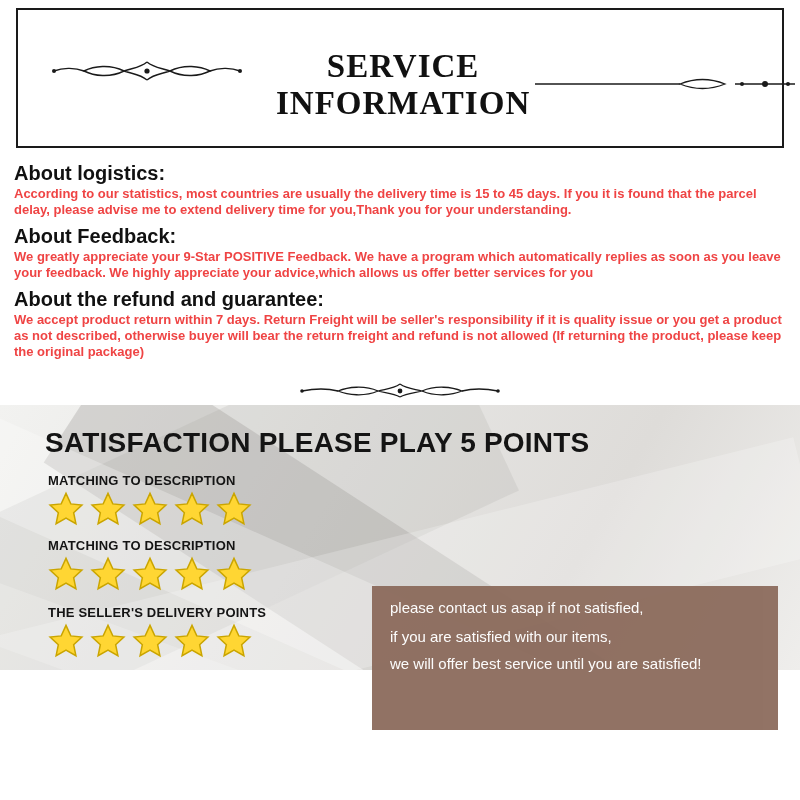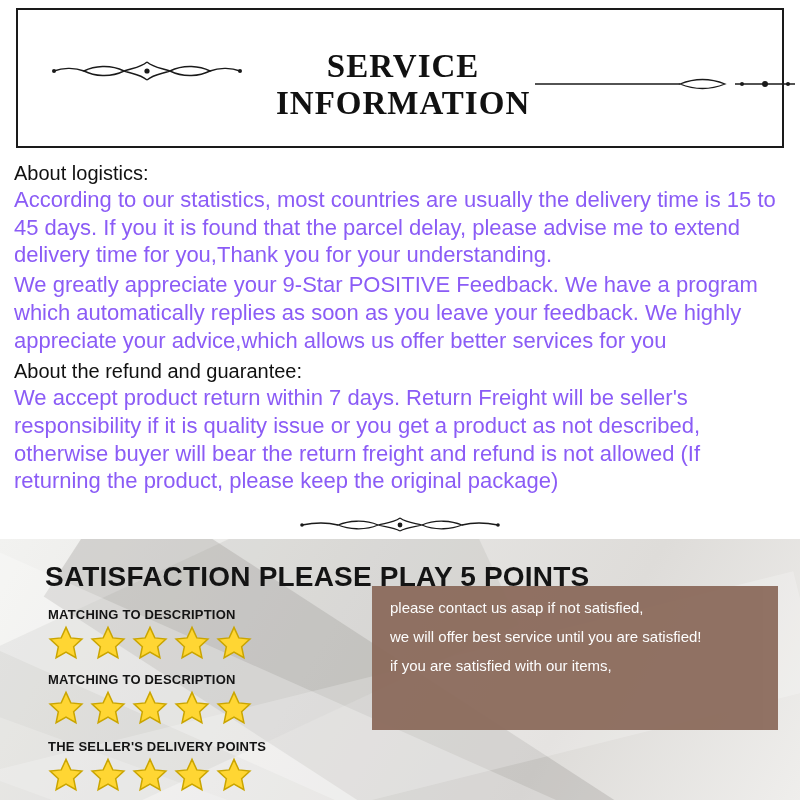--- a/index.html
+++ b/index.html
@@ -58,30 +58,30 @@
     justify-content: center;
   }
 
   
   .content {
     padding: 8px 14px 0 14px;
   }
   .sec-head {
     font-family: "Liberation Sans", sans-serif;
     font-size: 20px;
-    font-weight: normal;
+    font-weight: bold;
     color: #111111;
     margin: 6px 0 1px 0;
     line-height: 1.15;
   }
   .sec-body {
     font-family: "Liberation Sans", sans-serif;
-    font-size: 22px;
-    font-weight: normal;
-    color: #8b5cf6;
+    font-size: 13px;
+    font-weight: bold;
+    color: #ef4444;
     line-height: 1.26;
     margin: 0 0 2px 0;
   }
 
   .orn-mid {
     margin: 18px 0 6px 0;
     display: flex;
     align-items: center;
     justify-content: center;
   }
@@ -203,20 +203,21 @@
         </svg>
       </div>
     </div>
   </div>
 
   <div class="content">
 
     <div class="sec-head">About logistics:</div>
     <div class="sec-body">According to our statistics, most countries are usually the delivery time is 15 to 45 days. If you it is found that the parcel delay, please advise me to extend delivery time for you,Thank you for your understanding.</div>
 
+    <div class="sec-head">About Feedback:</div>
     <div class="sec-body">We greatly appreciate your 9-Star POSITIVE Feedback. We have a program which automatically replies as soon as you leave your feedback. We highly appreciate your advice,which allows us offer better services for you</div>
 
     <div class="sec-head">About the refund and guarantee:</div>
     <div class="sec-body">We accept product return within 7 days. Return Freight will be seller's responsibility if it is quality issue or you get a product as not described, otherwise buyer will bear the return freight and refund is not allowed (If returning the product, please keep the original package)</div>
 
     <div class="orn-mid">
       <svg width="300" height="20" viewBox="0 0 300 20" aria-hidden="true">
         <g stroke="#1a1a1a" stroke-width="1.3" fill="none">
           <path d="M150 5 C143 10, 135 10, 128 12 C135 14, 143 14, 150 18"></path>
           <path d="M150 5 C157 10, 165 10, 172 12 C165 14, 157 14, 150 18"></path>
@@ -301,17 +302,17 @@
           </svg>
         <svg class="star" viewBox="0 0 24 24">
             <polygon points="12,1.6 15.2,8.6 22.6,9.4 17.1,14.5 18.6,21.8 12,18.1 5.4,21.8 6.9,14.5 1.4,9.4 8.8,8.6" fill="#ffd633" stroke="#caa500" stroke-width="1"></polygon>
           </svg>
       </div>
     </div>
   </div>
 
   <div class="note">
     <div class="note-line">please contact us asap if not satisfied,</div>
+    <div class="note-line tight">if you are satisfied with our items,</div>
     <div class="note-line">we will offer best service until you are satisfied!</div>
-    <div class="note-line tight">if you are satisfied with our items,</div>
   </div>
 
 </div>
 
 </body></html>

